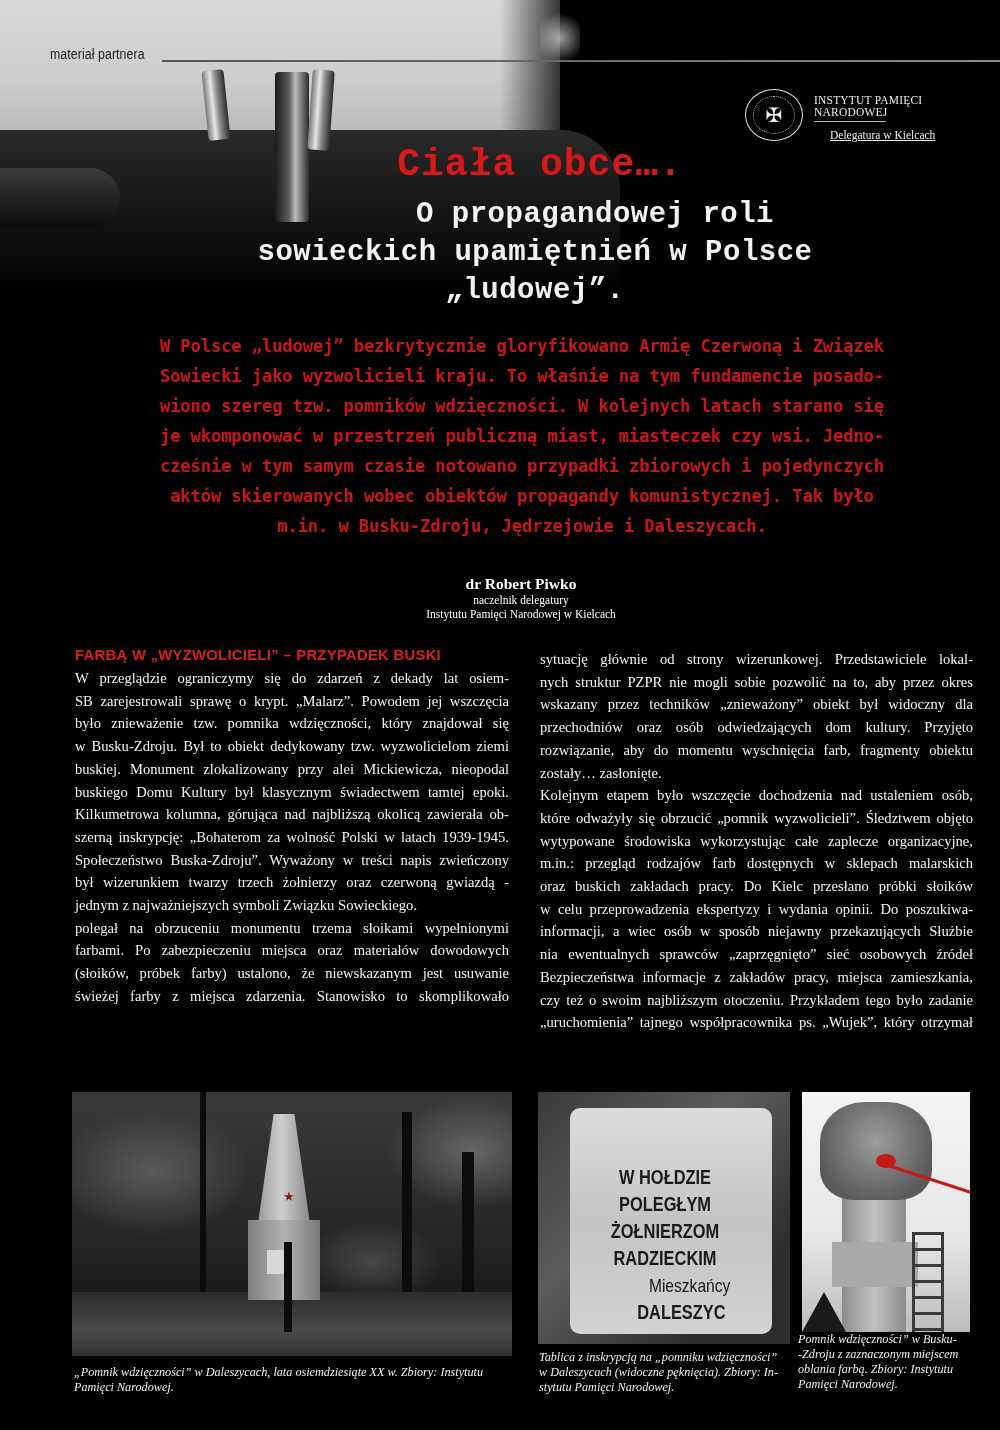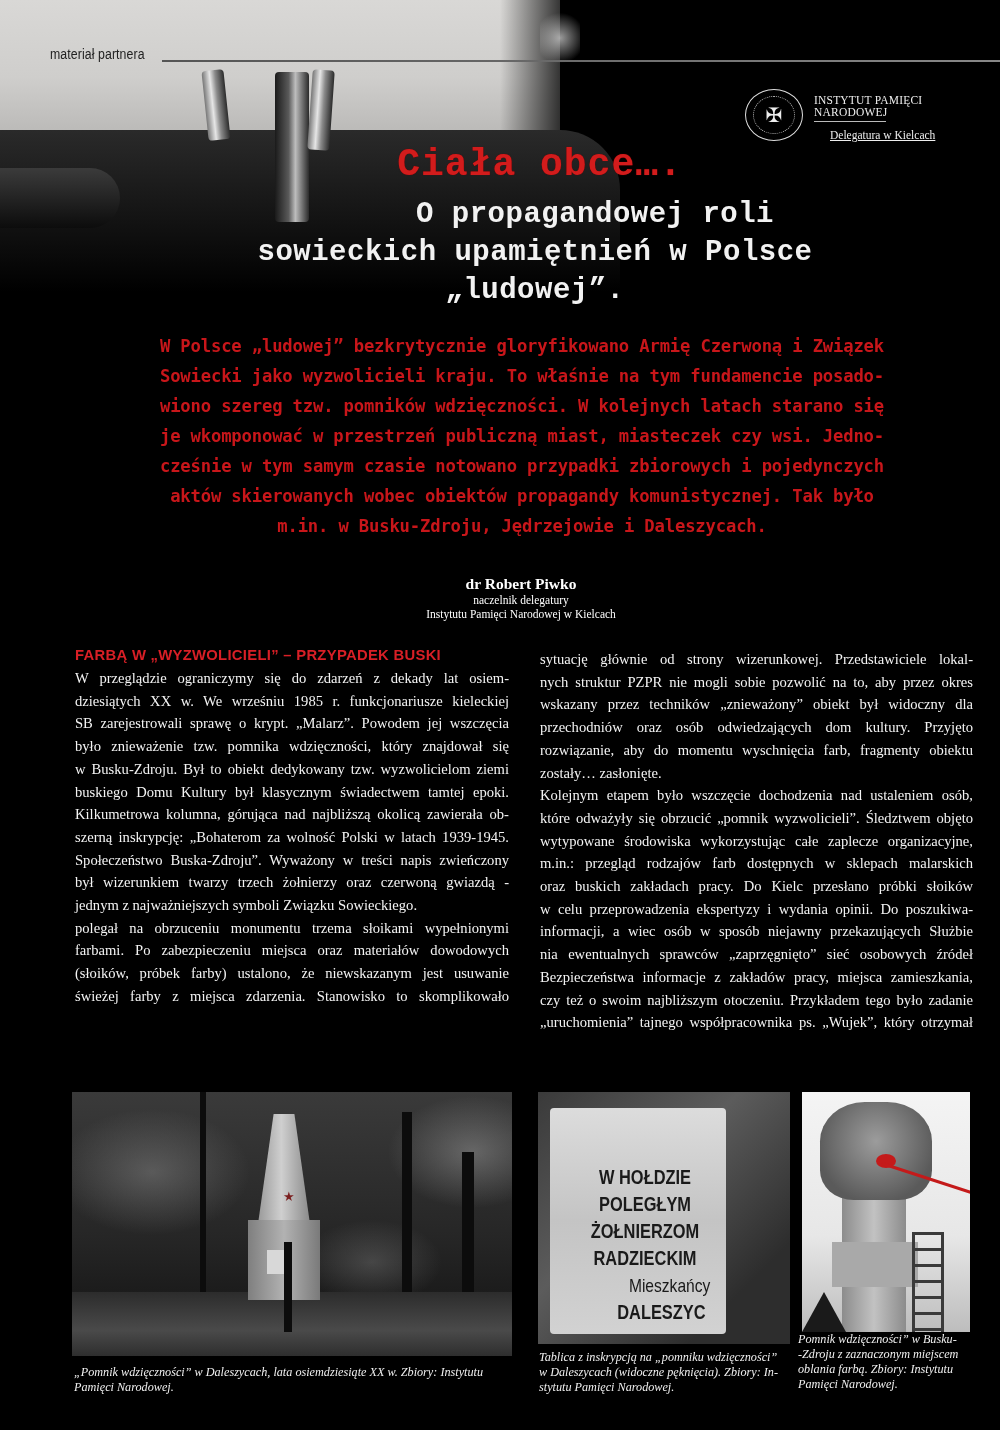--- a/index.html
+++ b/index.html
@@ -146,23 +146,23 @@
     position: absolute; left: 0; top: 200px; width: 440px; height: 64px;
     background: linear-gradient(180deg, #2c2c2c 0%, #4a4a4a 60%, #2e2e2e 100%);
   }
   .tree { position: absolute; background: #0c0c0c; }
 
   .photo-2 {
     left: 538px; top: 1092px; width: 252px; height: 252px;
     background: linear-gradient(135deg, #3a3a3a, #5c5c5c 40%, #2d2d2d 80%);
   }
   .tablet {
-    position: absolute; left: 12px; top: 16px; width: 176px; height: 226px;
+    position: absolute; left: 32px; top: 16px; width: 202px; height: 226px;
     background: linear-gradient(180deg, #dcdcdc, #c4c4c4 50%, #d2d2d2);
-    border-radius: 4px;
+    border-radius: 10px;
   }
   .tablet-text {
     position: absolute; left: 0; top: 56px; width: 190px; text-align: center;
     font-family: "Liberation Sans", sans-serif; font-weight: bold; color: #1a1a1a;
     font-size: 20px; line-height: 27px; transform: scaleX(0.82);
   }
   .tablet-text .small { font-weight: normal; font-size: 19px; padding-left: 60px; display: block; }
   .tablet-text .right { padding-left: 40px; display: block; }
 
   .photo-3 {
@@ -238,24 +238,24 @@
 
 <div class="author">
   <div class="author-name">dr Robert Piwko</div>
   <div class="author-role">naczelnik delegatury</div>
   <div class="author-org">Instytutu Pamięci Narodowej w Kielcach</div>
 </div>
 
 <div class="col left">
   <div class="section-heading">FARBĄ W „WYZWOLICIELI” – PRZYPADEK BUSKI</div>
   <span class="line">W przeglądzie ograniczymy się do zdarzeń z dekady lat osiem-</span>
-  <span class="line">dziesiątych XX w. We wrześniu 1985 r. funkcjonariusze kieleckiej</span>
   <span class="line">SB zarejestrowali sprawę o krypt. „Malarz”. Powodem jej wszczęcia</span>
   <span class="line">było znieważenie tzw. pomnika wdzięczności, który znajdował się</span>
   <span class="line">w Busku-Zdroju. Był to obiekt dedykowany tzw. wyzwolicielom ziemi</span>
+  <span class="line">buskiej. Monument zlokalizowany przy alei Mickiewicza, nieopodal</span>
   <span class="line">buskiego Domu Kultury był klasycznym świadectwem tamtej epoki.</span>
   <span class="line">Kilkumetrowa kolumna, górująca nad najbliższą okolicą zawierała ob-</span>
   <span class="line">szerną inskrypcję: „Bohaterom za wolność Polski w latach 1939-1945.</span>
   <span class="line">Społeczeństwo Buska-Zdroju”. Wyważony w treści napis zwieńczony</span>
   <span class="line">był wizerunkiem twarzy trzech żołnierzy oraz czerwoną gwiazdą -</span>
   <span class="line last">jednym z najważniejszych symboli Związku Sowieckiego.</span>
   <span class="line">polegał na obrzuceniu monumentu trzema słoikami wypełnionymi</span>
   <span class="line">farbami. Po zabezpieczeniu miejsca oraz materiałów dowodowych</span>
   <span class="line">(słoików, próbek farby) ustalono, że niewskazanym jest usuwanie</span>
   <span class="line">świeżej farby z miejsca zdarzenia. Stanowisko to skomplikowało</span>

